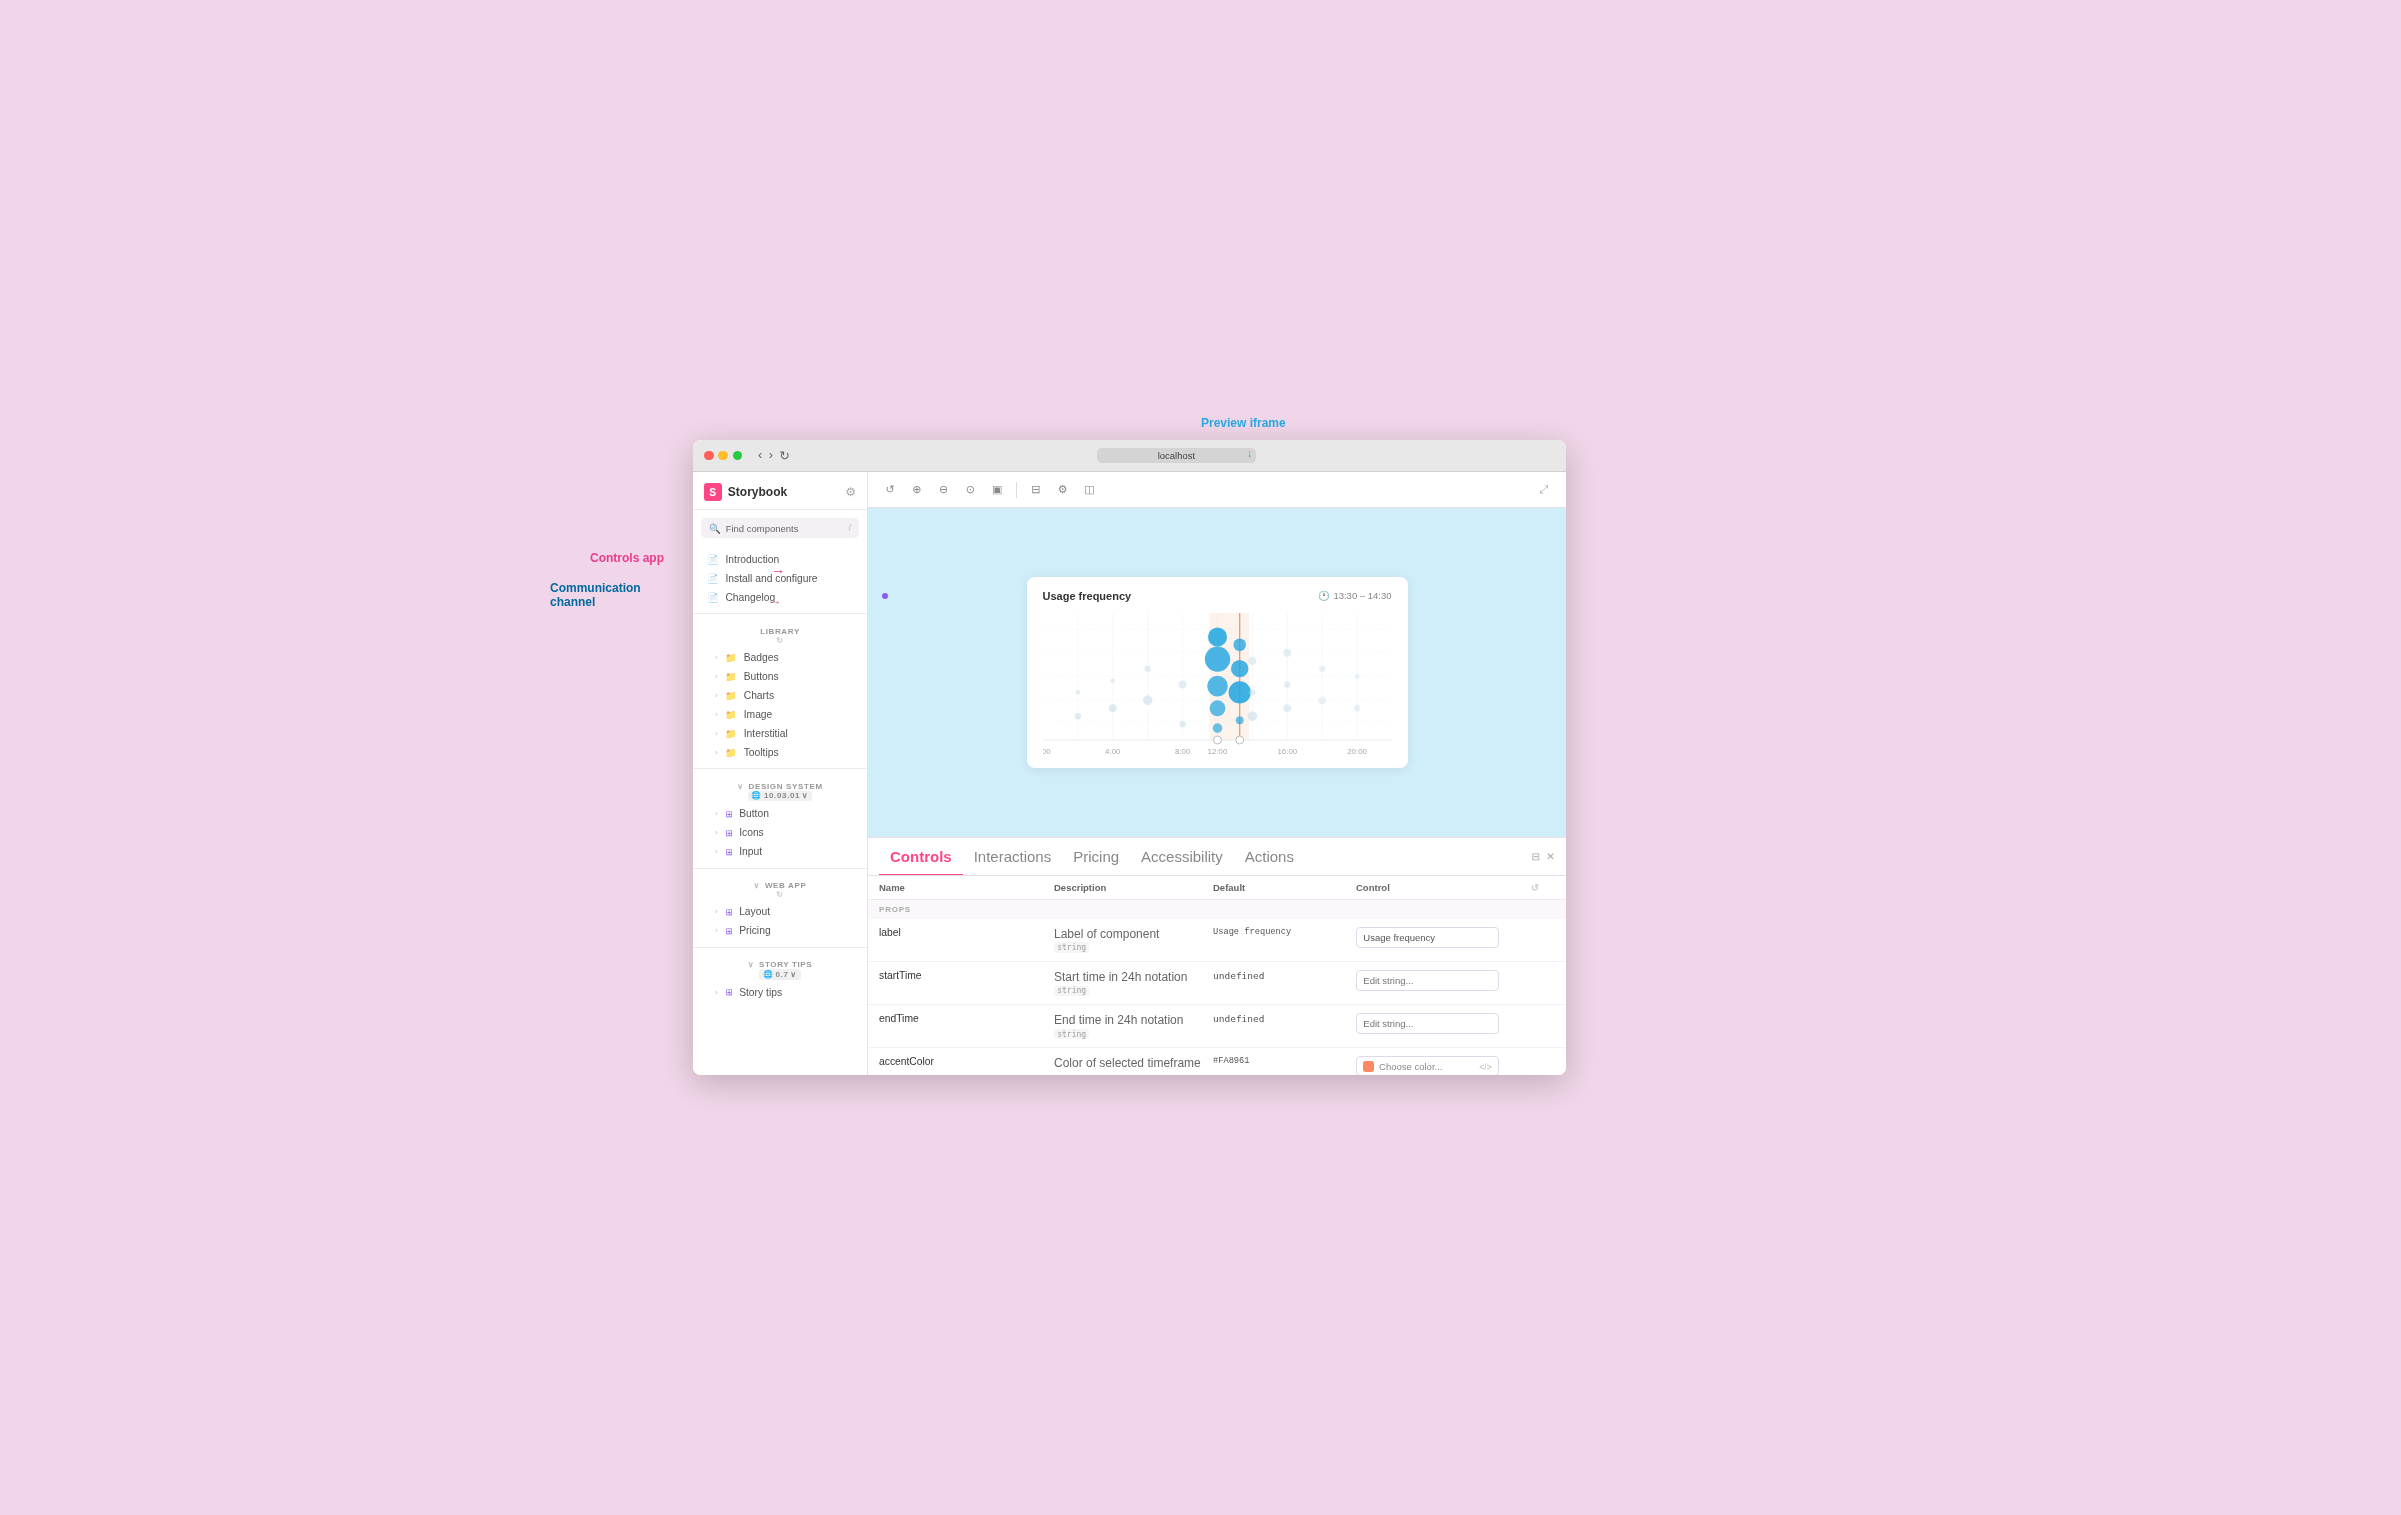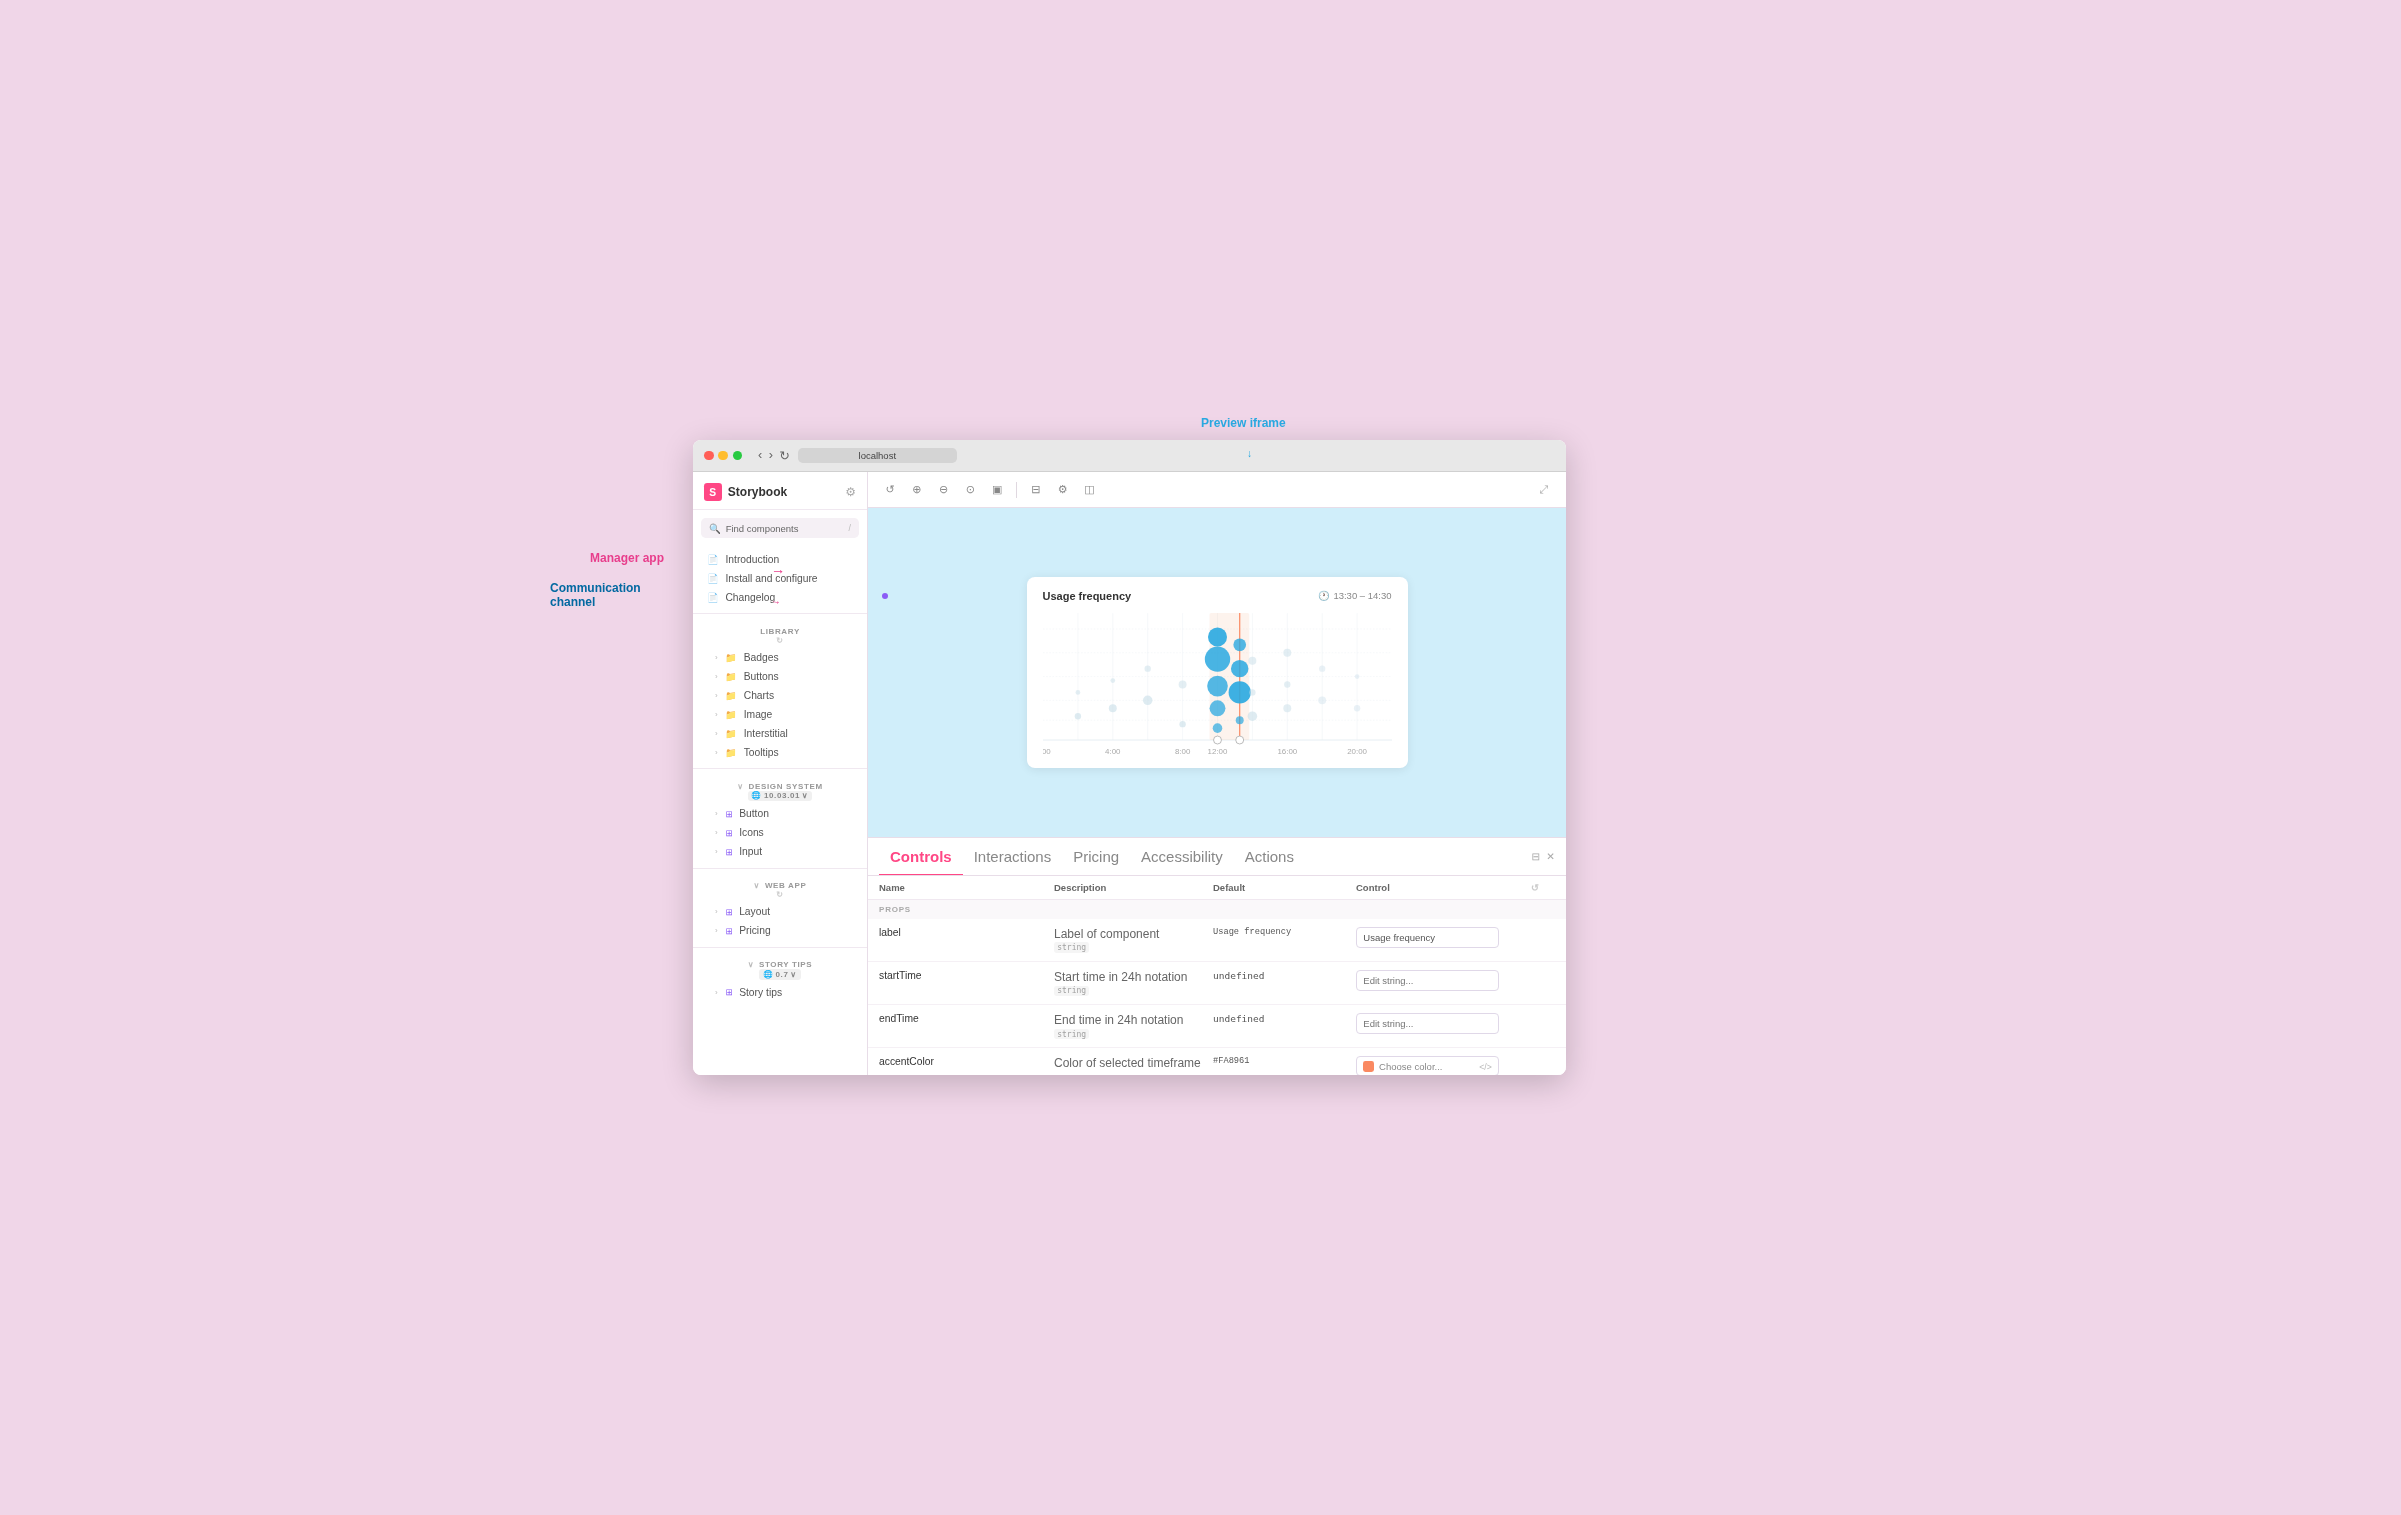--- a/index.html
+++ b/index.html
@@ -70,21 +70,21 @@
       display: flex;
       gap: 6.3px;
       margin-left: 8px;
       color: #888;
       font-size: 12.7px;
     }
     .nav-btn { cursor: pointer; color: #666; }
     .address-bar {
       flex: 1;
       display: flex;
-      justify-content: flex-start;
+      justify-content: center;
     }
     .address-input {
       background: #d4d4d4;
       border-radius: 4.8px;
       padding: 2.4px 12.7px;
       font-size: 9.5px;
       color: #444;
       width: 159px;
       text-align: center;
     }
@@ -375,21 +375,21 @@
 
   <div class="annotation annotation-preview">
     <span>Preview iframe</span>
   </div>
 
   <div style="position:absolute; top:8px; left:554px; color:#29a8e0; font-size:10.3px; pointer-events:none;">
     ↓
   </div>
 
   <div class="annotation annotation-manager">
-    <span>Manager app</span>
+    <span>Controls app</span>
   </div>
 
   <div style="position:absolute; top:141px; left:-143px; font-weight:700; font-size:12px; color:#0369a1; pointer-events:none; width:135px; line-height:1.2;">
     <span>Communication channel</span>
   </div>
 
   <div style="position:absolute; top:121px; left:78px; color:#e83e8c; font-size:14.3px; pointer-events:none;">→</div>
 
   <div style="position:absolute; top:155px; left:78px; color:#e83e8c; font-size:10.3px; pointer-events:none; transform:rotate(10deg);">→</div>
 

